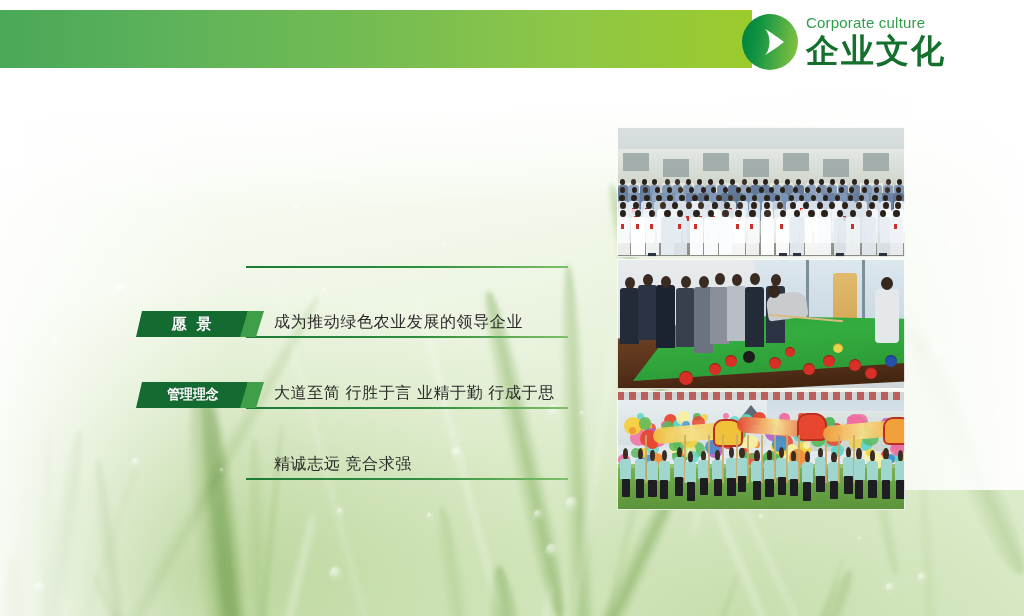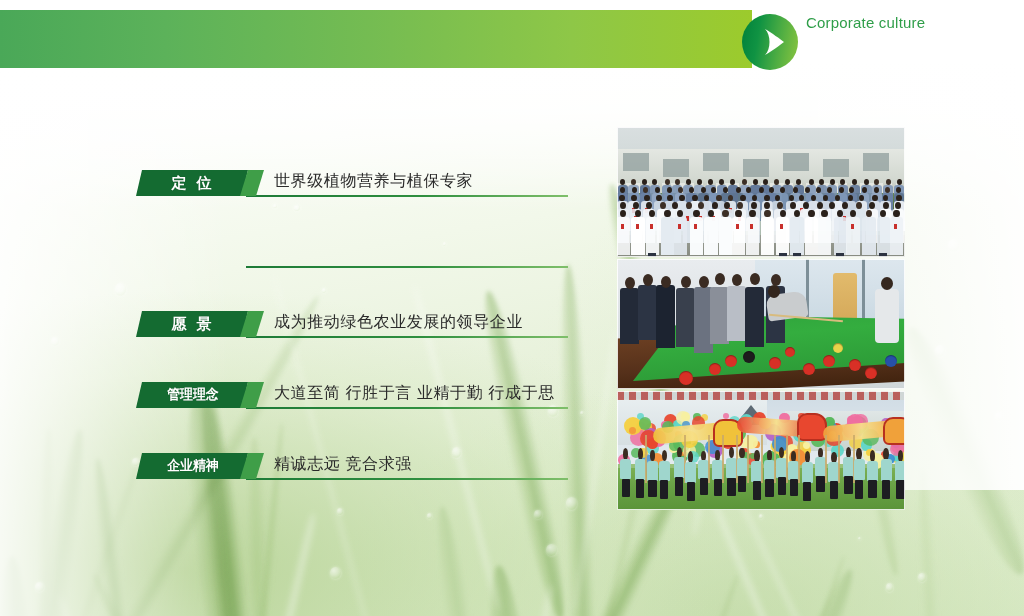--- a/index.html
+++ b/index.html
@@ -201,31 +201,23 @@
   </div>
 
   <div class="header-bar"></div>
 
   <div class="logo-circle">
     <svg class="logo-arrow" viewBox="0 0 32 32">
       <path d="M7 3 C13 9 13 23 7 29 C14 25 22 19 26 16 C22 13 14 7 7 3 Z" fill="#ffffff"></path>
     </svg>
   </div>
   <div class="title-en">Corporate culture</div>
+  <div class="title-cn">企业文化</div>
 
   <div class="rows" id="rows">
-      <div class="row" style="top: 170px;">
-        <div class="rule"></div>
-        <div class="tag">
-          <div class="tag-shape"></div>
-          <div class="tag-tail"></div>
-          <div class="tag-text">定 位</div>
-        </div>
-        <div class="desc">世界级植物营养与植保专家</div>
-      </div>
       <div class="row" style="top: 241px;">
         <div class="rule"></div>
       </div>
       <div class="row" style="top: 311px;">
         <div class="rule"></div>
         <div class="tag">
           <div class="tag-shape"></div>
           <div class="tag-tail"></div>
           <div class="tag-text">愿 景</div>
         </div>
@@ -235,25 +227,20 @@
         <div class="rule"></div>
         <div class="tag">
           <div class="tag-shape"></div>
           <div class="tag-tail"></div>
           <div class="tag-text narrow">管理理念</div>
         </div>
         <div class="desc">大道至简  行胜于言  业精于勤  行成于思</div>
       </div>
       <div class="row" style="top: 453px;">
         <div class="rule"></div>
-        <div class="tag">
-          <div class="tag-shape"></div>
-          <div class="tag-tail"></div>
-          <div class="tag-text narrow">企业精神</div>
-        </div>
         <div class="desc">精诚志远  竞合求强</div>
       </div>
     </div>
 
   <div class="photo" id="photo1" style="top:127px;height:130px;">
     <div class="p1-sky"></div>
     <div class="p1-bld"></div>
     <div class="p1-win" style="left: 6px; top: 26px; width: 26px; height: 18px;"></div>
       <div class="p1-win" style="left: 46px; top: 32px; width: 26px; height: 18px;"></div>
       <div class="p1-win" style="left: 86px; top: 26px; width: 26px; height: 18px;"></div>

